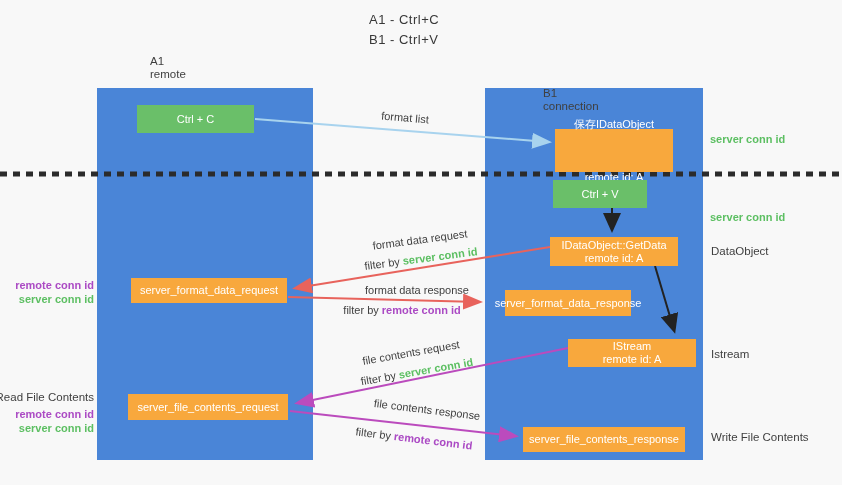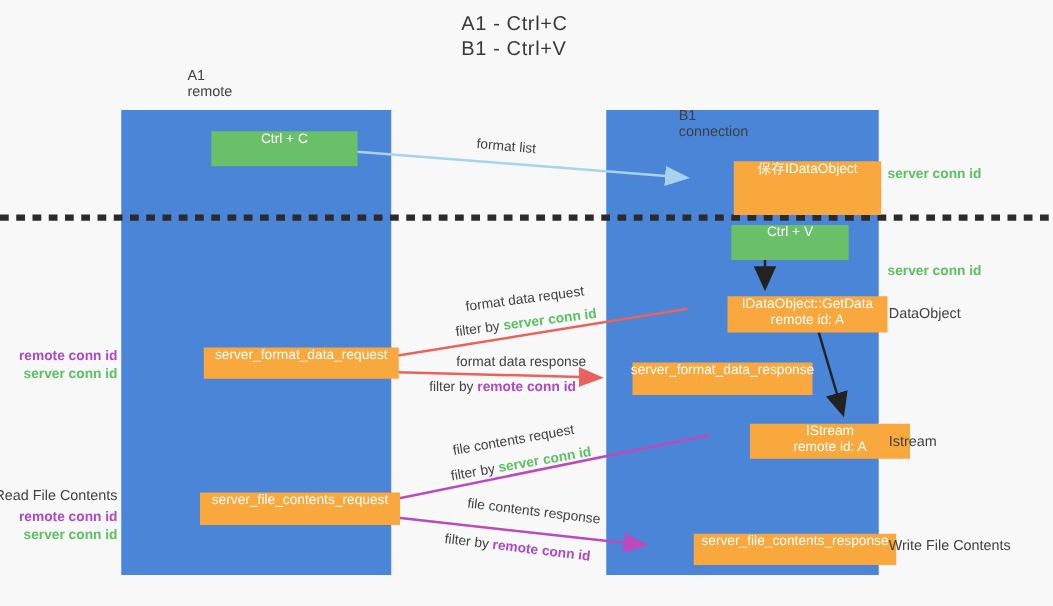--- a/index.html
+++ b/index.html
@@ -5,31 +5,31 @@
   html,body{margin:0;padding:0;background:#f8f8f8;}
   .stage{
     position:relative;width:842px;height:485px;overflow:hidden;
     background:#f8f8f8;
     font-family:"Liberation Sans", sans-serif;
     color:#3c3c3c;
   }
   .stage *{box-sizing:border-box;}
   .abs{position:absolute;}
   .title{
-    left:369px;top:10px;font-size:16px;line-height:20px;color:#383838;
+    left:369px;top:10px;font-size:13px;line-height:20px;color:#383838;
     letter-spacing:0.5px;
   }
   .lane-header{font-size:11.5px;line-height:13px;color:#3f3f3f;width:110px;}
   .lane{background:#4a85d7;}
   .lane-left{left:97px;top:88px;width:216px;height:372px;}
   .lane-right{left:485px;top:88px;width:218px;height:372px;}
   .overlay{position:absolute;left:0;top:0;width:842px;height:485px;pointer-events:none;z-index:3;}
   .node{
-    z-index:4;display:flex;flex-direction:column;align-items:center;justify-content:flex-start;
-    color:#ffffff;font-size:11px;line-height:13px;text-align:center;margin-left:32px;
+    z-index:4;display:flex;flex-direction:column;align-items:center;justify-content:center;
+    color:#ffffff;font-size:11px;line-height:13px;text-align:center;
   }
   .node.green{background:#6abf69;}
   .node.orange{background:#f8a83d;}
   .edge-label{
     z-index:5;font-size:11px;line-height:13px;color:#3f3f3f;white-space:nowrap;
     transform-origin:center center;
   }
   .key-green{color:#5cbf62;font-weight:bold;}
   .key-purple{color:#ab4ac4;font-weight:bold;}
   .side-label{font-size:11.5px;color:#3f3f3f;white-space:nowrap;z-index:5;}
@@ -99,21 +99,21 @@
 
   <div class="abs node orange" style="left:550px;top:237px;width:128px;height:29px;">
     <div>IDataObject::GetData</div>
     <div>remote id: A</div>
   </div>
 
   <div class="abs node orange" style="left:131px;top:278px;width:156px;height:25px;">
     <div>server_format_data_request</div>
   </div>
 
-  <div class="abs node orange" style="left:474px;top:290px;width:144px;height:26px;">
+  <div class="abs node orange" style="left:505px;top:290px;width:126px;height:26px;">
     <div>server_format_data_response</div>
   </div>
 
   <div class="abs node orange" style="left:568px;top:339px;width:128px;height:28px;">
     <div>IStream</div>
     <div>remote id: A</div>
   </div>
 
   <div class="abs node orange" style="left:128px;top:394px;width:160px;height:26px;">
     <div>server_file_contents_request</div>

